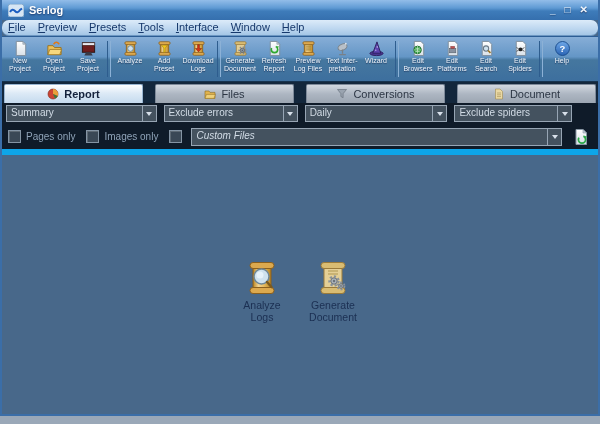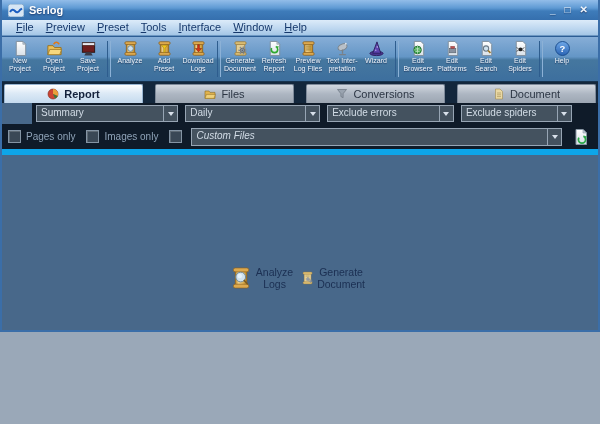--- a/index.html
+++ b/index.html
@@ -1,29 +1,29 @@
 <!DOCTYPE html>
 <html><head>
 <meta charset="utf-8">
 <style>
   html,body{margin:0;padding:0;background:#9aa8b8;font-family:"Liberation Sans",sans-serif;}
-  .window{width:600px;height:332px;box-sizing:border-box;border:2px solid #3b6ea8;border-top:0;
+  .window{width:600px;height:416px;box-sizing:border-box;border:2px solid #3b6ea8;border-top:0;
           display:flex;flex-direction:column;overflow:hidden;background:#48688a;}
   
   .titlebar{height:20px;flex:0 0 20px;display:flex;align-items:center;padding:0 6px;gap:5px;
             background:linear-gradient(#93bde9 0%,#5f9ad4 40%,#3e7cba 55%,#356fae 100%);}
   .title-logo{width:16px;height:13px;flex:0 0 16px;}
   .title-text{color:#fff;font-size:11px;font-weight:bold;text-shadow:0 1px 2px rgba(0,0,40,.55);flex:1;}
   .win-controls{display:flex;gap:9px;align-items:center;padding-right:4px;}
   .win-btn{color:#eef4fb;font-size:10px;font-weight:bold;line-height:10px;cursor:default;
            text-shadow:0 1px 1px rgba(0,0,40,.5);}
   
-  .menubar{height:15px;flex:0 0 15px;display:flex;align-items:center;padding:0 8px;
+  .menubar{height:15px;flex:0 0 15px;display:flex;align-items:center;padding:0 0;
            background:linear-gradient(#dcebf9 0%,#bcd6ef 60%,#a4c6e6 100%);
-           border-bottom:1px solid #6d97c2;}
+           border-bottom:1px solid #6d97c2;border-radius:7px;}
   .menu-item{font-size:11px;color:#16386b;padding:0 6px;line-height:15px;display:inline-block;}
   .menu-item::first-letter{text-decoration:underline;}
   
   .toolbar{height:44px;flex:0 0 44px;display:flex;align-items:stretch;padding:0 1px;
            background:linear-gradient(#87aed7 0%,#6496c6 45%,#45779f 52%,#3d6f9e 100%);
            border-top:1px solid #2c5d94;border-bottom:1px solid #16334f;}
   .tbtn{width:32px;flex:0 0 32px;margin:1px 1px;display:flex;flex-direction:column;align-items:center;
         padding-top:2px;border-radius:2px;}
   .tbtn svg{flex:0 0 17px;}
   .tbtn .tlabel{font-size:7px;line-height:1.12;color:#eef4fb;text-align:center;width:100%;
@@ -33,40 +33,40 @@
   
   .tabbar{height:19px;flex:0 0 19px;background:#13273c;display:flex;gap:12px;padding:2px 2px 0 2px;}
   .tab{flex:1;display:flex;align-items:center;justify-content:center;gap:5px;font-size:11px;
        border-radius:2px 2px 0 0;border:1px solid #7e8a9a;border-bottom:none;
        background:linear-gradient(#d2d8e0 0%,#adb6c2 50%,#9ca6b2 100%);color:#2c3644;}
   .tab.active{background:linear-gradient(#ffffff 0%,#ddeaf6 45%,#c5daee 100%);
               border-color:#9ab6d2;color:#14223c;font-weight:bold;}
   .tab svg{flex:0 0 12px;}
   
   .filterrow{height:21px;flex:0 0 21px;background:#0f1b29;display:flex;align-items:center;
-             padding:0 26px 0 4px;gap:7px;margin-left:30px;}
+             padding:0 26px 0 4px;gap:7px;}
   .combo{height:15px;background:#44525f;border:1px solid #97a5b4;display:flex;align-items:stretch;
          font-size:10px;color:#d2dce6;overflow:hidden;}
   .combo .val{flex:1;padding:1px 4px 0 4px;white-space:nowrap;overflow:hidden;}
   .combo .arrow-btn{width:13px;flex:0 0 13px;background:linear-gradient(#5f6e7e 0%,#48566 60%,#47566a 100%);
          border-left:1px solid #97a5b4;display:flex;align-items:center;justify-content:center;}
   .arrow-glyph{width:0;height:0;border-left:3px solid transparent;border-right:3px solid transparent;
          border-top:4px solid #d8e0ea;}
   .c1{flex:153;} .c2{flex:145;} .c3{flex:136;} .c4{flex:119;}
   
   .checkrow{height:25px;flex:0 0 25px;background:#0f1b29;display:flex;align-items:center;
             padding:0 6px;gap:5px;border-bottom:6px solid #0ea5e9;}
   .checkbox{width:11px;height:11px;flex:0 0 11px;background:#3a4856;border:1px solid #8494a4;
             box-shadow:inset 1px 1px 0 rgba(255,255,255,.18);}
   .chk-label{font-size:10px;color:#8fa3b8;margin-right:6px;white-space:nowrap;}
   .combo-wide{flex:1;height:16px;margin:0 3px 0 4px;font-style:italic;}
   .apply-btn{width:22px;height:20px;flex:0 0 22px;display:flex;align-items:center;justify-content:center;}
   
   .main{flex:1;background:#48688a;position:relative;}
-  .desktop-icon{position:absolute;width:64px;display:flex;flex-direction:row;align-items:center;gap:3px;}
+  .desktop-icon{position:absolute;width:64px;display:flex;flex-direction:column;align-items:center;gap:3px;}
   .desktop-icon .dlabel{font-size:10.5px;color:#1b2f52;text-align:center;line-height:1.18;width:60px;}
   .di-analyze{left:228px;top:105px;}
   .di-generate{left:299px;top:105px;}
 </style>
 </head>
 <body>
 
 <svg width="0" height="0" style="position:absolute" aria-hidden="true">
   <defs>
     <linearGradient id="gGold" x1="0" y1="0" x2="1" y2="0">
@@ -97,21 +97,21 @@
     <div class="win-controls">
       <span class="win-btn">_</span>
       <span class="win-btn">□</span>
       <span class="win-btn">✕</span>
     </div>
   </div>
 
   <div class="menubar">
     <span class="menu-item">File</span>
     <span class="menu-item">Preview</span>
-    <span class="menu-item">Preset</span>
+    <span class="menu-item">Presets</span>
     <span class="menu-item">Tools</span>
     <span class="menu-item">Interface</span>
     <span class="menu-item">Window</span>
     <span class="menu-item">Help</span>
   </div>
 
   <div class="toolbar">
 
     <div class="tbtn">
       <svg viewBox="0 0 18 18" width="17" height="17">
@@ -306,28 +306,28 @@
     </div>
   </div>
 
   <div class="filterrow">
     <div class="combo c1">
       <span class="val">Summary</span>
       <span class="arrow-btn">
           <span class="arrow-glyph"></span>
         </span>
     </div>
+    <div class="combo c3">
+      <span class="val">Exclude errors</span>
+      <span class="arrow-btn">
+          <span class="arrow-glyph"></span>
+        </span>
+    </div>
     <div class="combo c2">
       <span class="val">Daily</span>
-      <span class="arrow-btn">
-          <span class="arrow-glyph"></span>
-        </span>
-    </div>
-    <div class="combo c3">
-      <span class="val">Exclude errors</span>
       <span class="arrow-btn">
           <span class="arrow-glyph"></span>
         </span>
     </div>
     <div class="combo c4">
       <span class="val">Exclude spiders</span>
       <span class="arrow-btn">
           <span class="arrow-glyph"></span>
         </span>
     </div>

